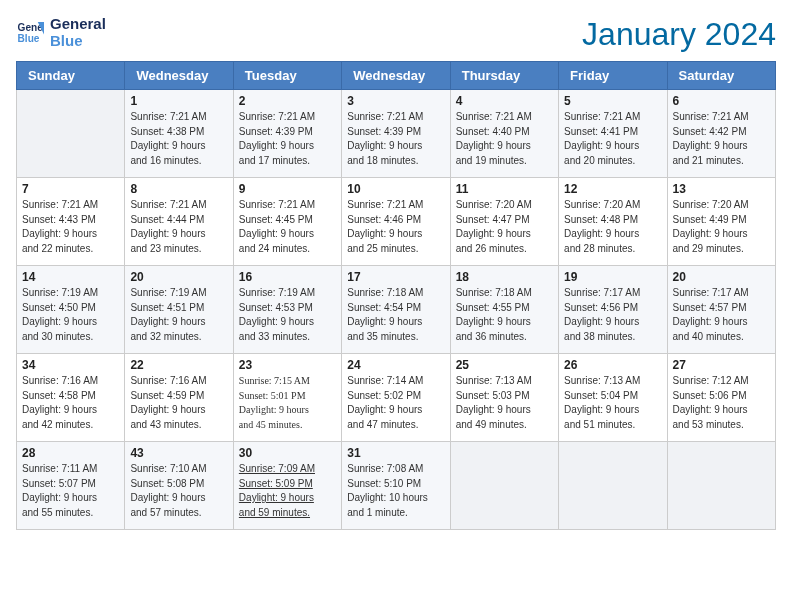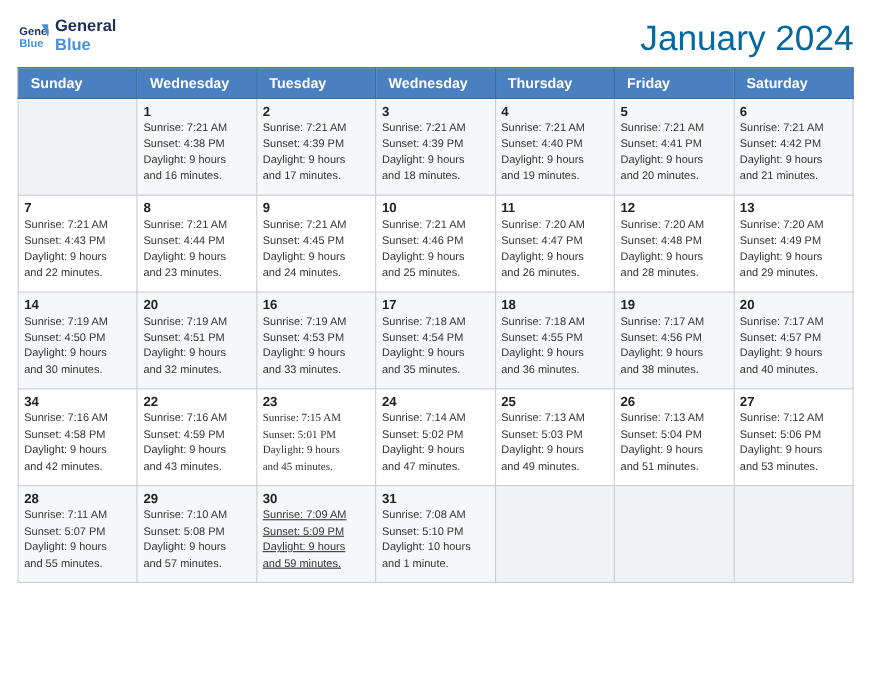--- a/index.html
+++ b/index.html
@@ -314,21 +314,21 @@
       </tr>
       <tr>
         <td>
           <span class="day-number">28</span>
           <div class="day-info" style="white-space: pre-line;">Sunrise: 7:11 AM
 Sunset: 5:07 PM
 Daylight: 9 hours
 and 55 minutes.</div>
         </td>
         <td>
-          <span class="day-number">29</span>
+          <span class="day-number">43</span>
           <div class="day-info" style="white-space: pre-line;">Sunrise: 7:10 AM
 Sunset: 5:08 PM
 Daylight: 9 hours
 and 57 minutes.</div>
         </td>
         <td>
           <span class="day-number">30</span>
           <div class="day-info" style="white-space: pre-line; text-decoration: underline;">Sunrise: 7:09 AM
 Sunset: 5:09 PM
 Daylight: 9 hours

